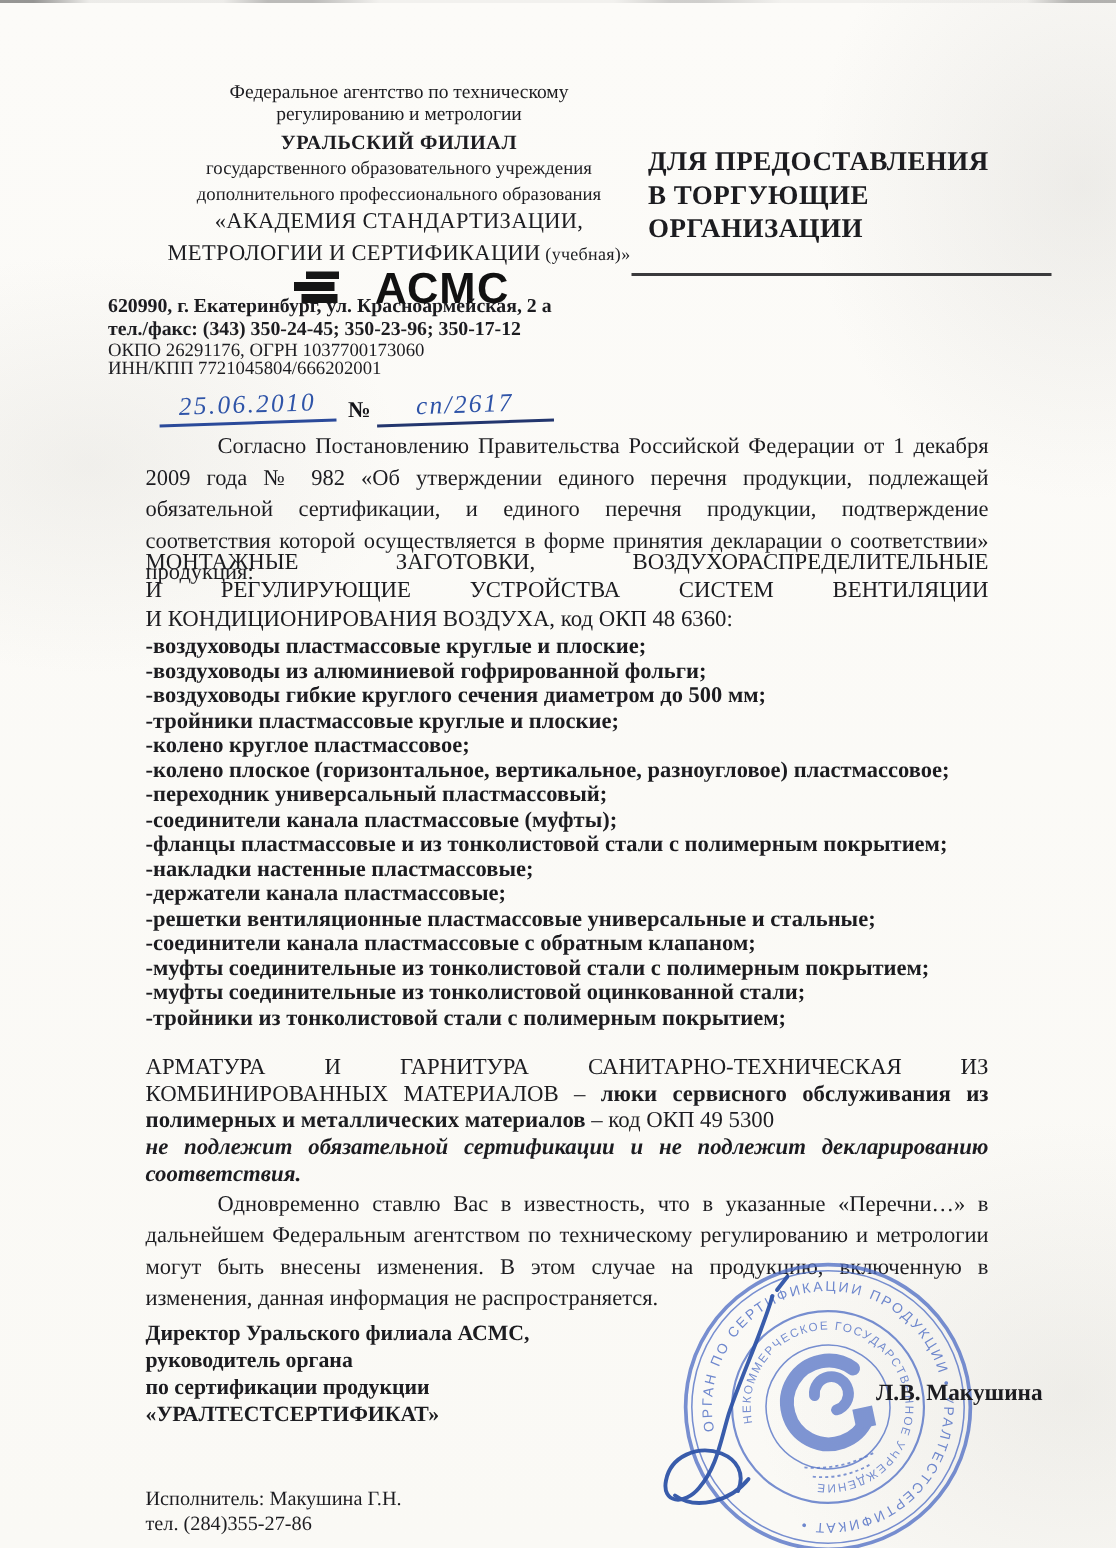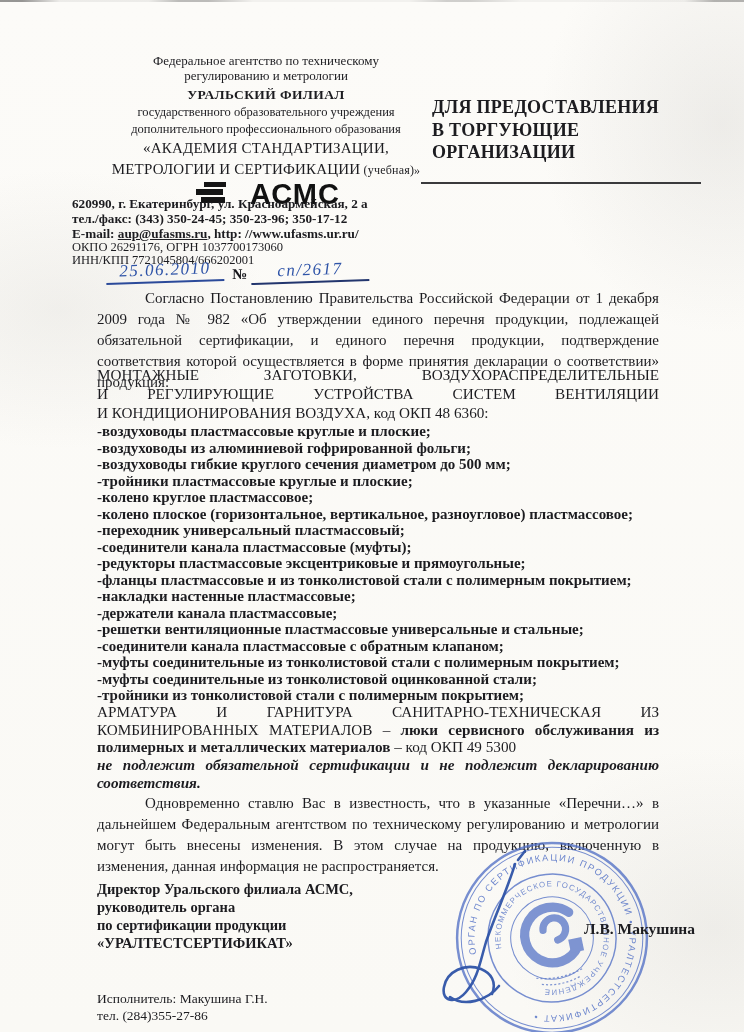--- a/index.html
+++ b/index.html
@@ -77,21 +77,20 @@
         <rect x="4" y="8" width="27" height="6" fill="#151515"></rect>
         <rect x="9" y="16" width="24" height="6" fill="#151515"></rect>
       </svg>
       <span class="word">АСМС</span>
     </div>
   </div>
 
   <div class="lh-contacts">
     <div class="lh-bold">620990, г. Екатеринбург, ул. Красноармейская, 2 а</div>
     <div class="lh-bold">тел./факс: (343) 350-24-45; 350-23-96; 350-17-12</div>
-    <div class="lh-bold"><span>E-mail: </span><span class="u">aup@ufasms.ru</span><span>, http: //www.ufasms.ur.ru/</span></div>
     <div class="lh-reg">ОКПО 26291176, ОГРН 1037700173060</div>
     <div class="lh-reg">ИНН/КПП 7721045804/666202001</div>
   </div>
 
   <div class="ref">
     <span class="hw hw-date">25.06.2010</span>
     <span class="no-sign">№</span>
     <span class="hw hw-num">сп/2617</span>
   </div>
 
@@ -112,21 +111,20 @@
 
   <div class="body-block list">
     <div>-воздуховоды пластмассовые круглые и плоские;</div>
     <div>-воздуховоды из алюминиевой гофрированной фольги;</div>
     <div>-воздуховоды гибкие круглого сечения диаметром до 500 мм;</div>
     <div>-тройники пластмассовые круглые и плоские;</div>
     <div>-колено круглое пластмассовое;</div>
     <div>-колено плоское (горизонтальное, вертикальное, разноугловое) пластмассовое;</div>
     <div>-переходник универсальный пластмассовый;</div>
     <div>-соединители канала пластмассовые (муфты);</div>
-    <div>-редукторы пластмассовые эксцентриковые и прямоугольные;</div>
     <div>-фланцы пластмассовые и из тонколистовой стали с полимерным покрытием;</div>
     <div>-накладки настенные пластмассовые;</div>
     <div>-держатели канала пластмассовые;</div>
     <div>-решетки вентиляционные пластмассовые универсальные и стальные;</div>
     <div>-соединители канала пластмассовые с обратным клапаном;</div>
     <div>-муфты соединительные из тонколистовой стали с полимерным покрытием;</div>
     <div>-муфты соединительные из тонколистовой оцинкованной стали;</div>
     <div>-тройники из тонколистовой стали с полимерным покрытием;</div>
   </div>
 

